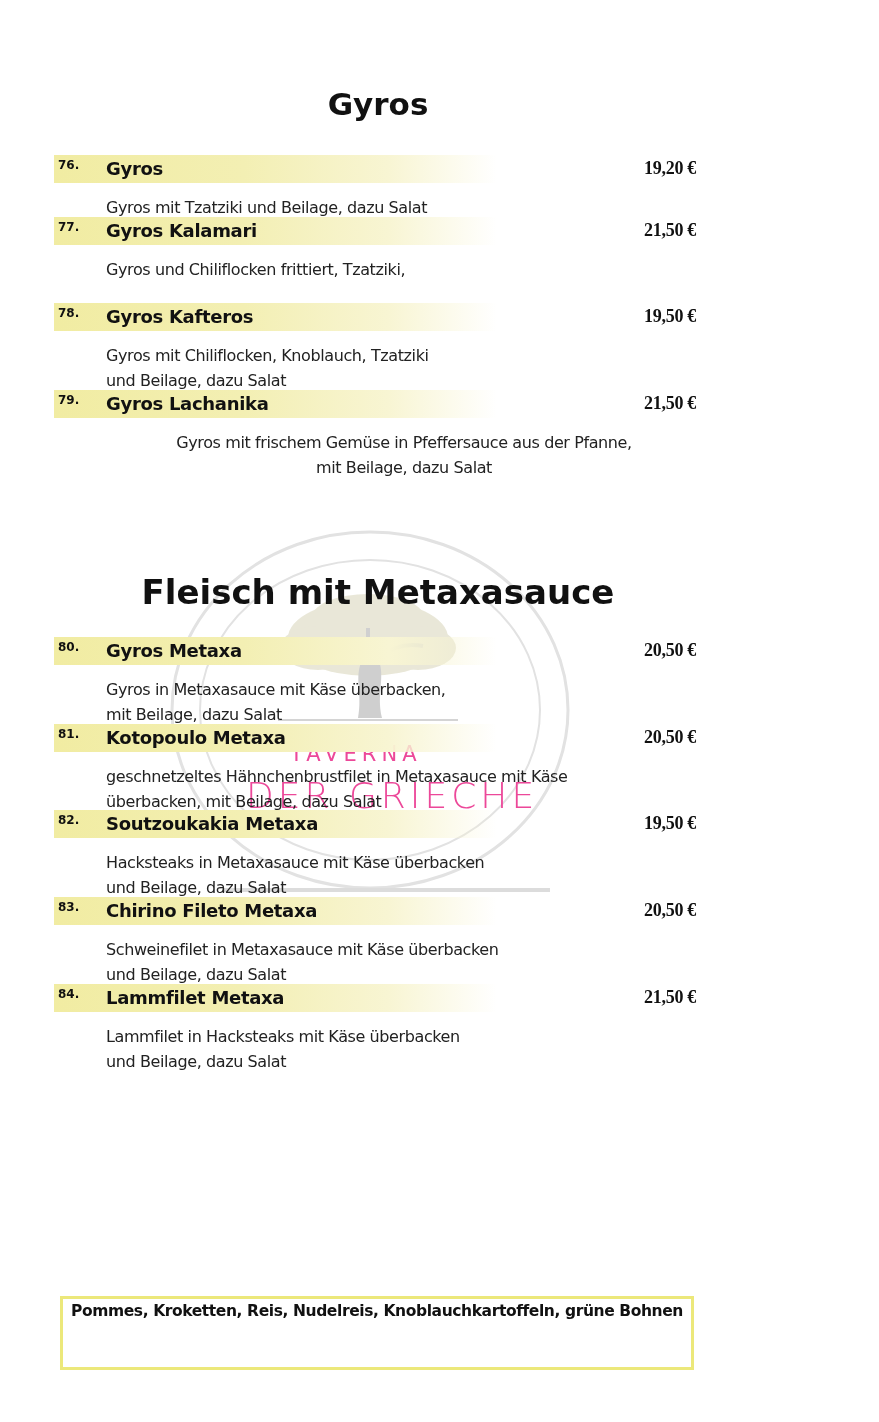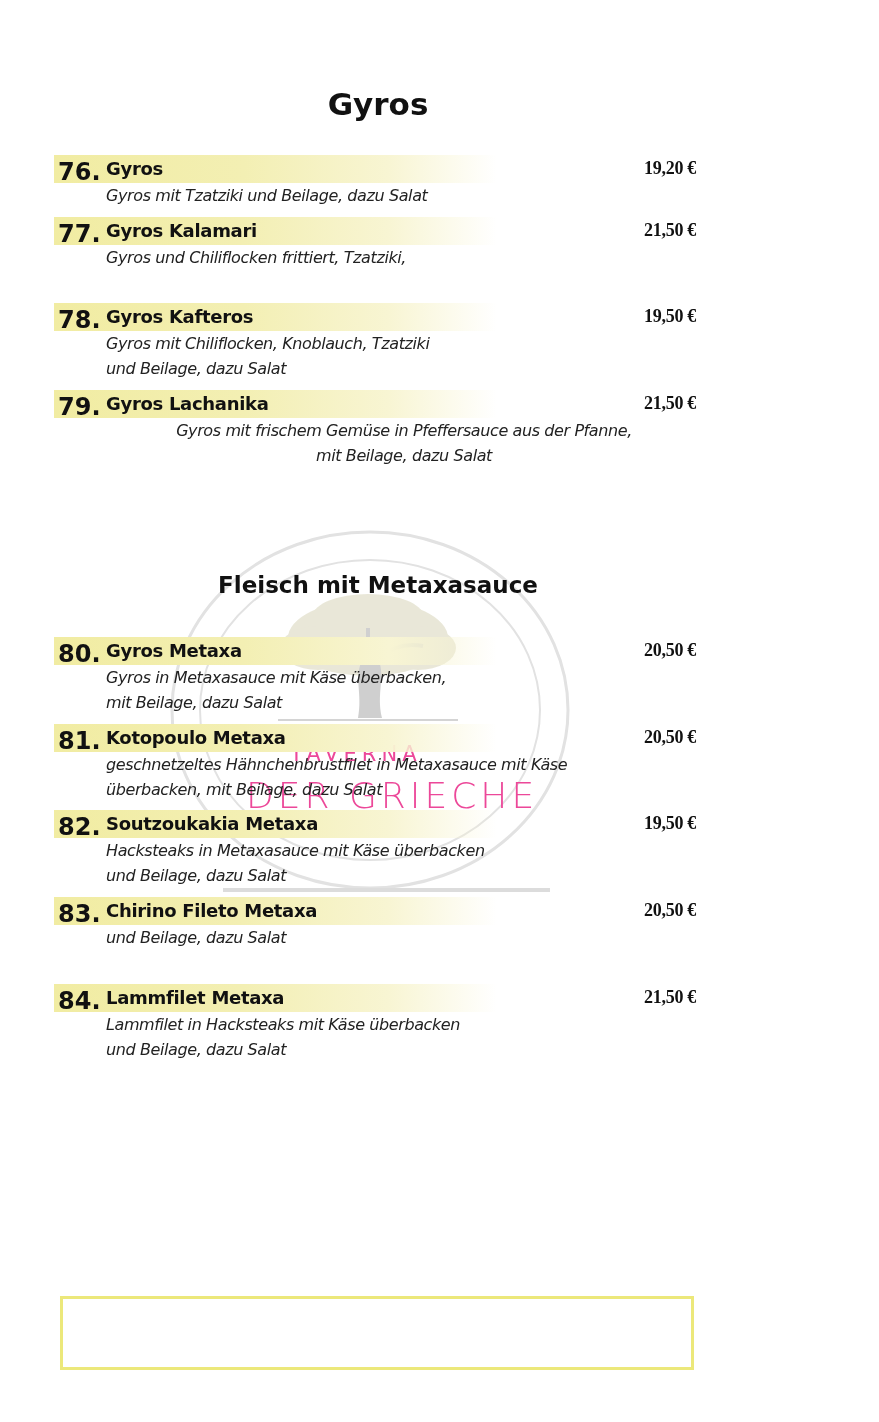--- a/index.html
+++ b/index.html
@@ -13,34 +13,34 @@
       font-family: "DejaVu Sans", sans-serif; font-weight: bold; color: #111;
       letter-spacing: 0px;
     }
     .item { position: absolute; left: 54px; width: 648px; }
     .item-head {
       position: relative; height: 28px;
       background: linear-gradient(to right, #f1eca2 0%, #f3efb3 35%, #f8f5d3 62%, rgba(255,255,255,0) 82%);
       width: 540px;
     }
     .item-num {
-      position: absolute; left: 4px; top: 3px; font-size: 24px; font-weight: bold;
+      position: absolute; left: 4px; top: 3px; font-size: 12px; font-weight: bold;
       font-family: "DejaVu Sans", sans-serif;
     }
     .item-name {
       position: absolute; left: 52px; top: 3px; font-size: 18px; font-weight: bold; white-space: nowrap;
       font-family: "DejaVu Sans", sans-serif; letter-spacing: -0.3px;
     }
     .item-price {
       position: absolute; right: 6px; top: 3px; font-size: 18px; font-weight: bold; white-space: nowrap;
       font-family: Liberation Serif, serif; letter-spacing: -0.3px;
     }
     .price-row { position: absolute; left: 0; top: 0; width: 648px; height: 28px; }
     .item-desc {
-      margin-left: 52px; margin-top: 0; font-style: italic; font-size: 16px; line-height: 25px;
+      margin-left: 52px; margin-top: 12px; font-size: 16px; line-height: 25px;
       font-family: "DejaVu Sans", sans-serif; color: #222; letter-spacing: -0.4px;
     }
     .footer-box {
       position: absolute; left: 60px; top: 1296px; width: 634px; height: 74px;
       border: 3px solid #ece87a; box-sizing: border-box; text-align: center;
     }
     .footer-title { font-size: 16px; font-weight: bold; margin-top: 12px; font-family: "DejaVu Sans", sans-serif; letter-spacing: -0.2px; }
     .footer-text { font-size: 15.5px; font-weight: bold; margin-top: 3px; font-family: "DejaVu Sans", sans-serif; letter-spacing: -0.4px; }
   </style>
 </head>
@@ -114,21 +114,21 @@
     <span class="item-num">79.</span>
     <span class="item-name">Gyros Lachanika</span>
     <span class="item-price">21,50 €</span>
   </div>
   <div class="item-desc">
     <div>Gyros mit frischem Gemüse in Pfeffersauce aus der Pfanne,</div>
     <div>mit Beilage, dazu Salat</div>
   </div>
 </div>
 
-<h1 class="section-title" style="top:572px;margin:0;font-size:23px;">Fleisch mit Metaxasauce</h1>
+<h1 class="section-title" style="top:572px;margin:0;font-size:34px;">Fleisch mit Metaxasauce</h1>
 
 <div class="item" style="top:637px;">
   <div class="item-head"></div>
   <div class="price-row">
     <span class="item-num">80.</span>
     <span class="item-name">Gyros Metaxa</span>
     <span class="item-price">20,50 €</span>
   </div>
   <div class="item-desc">
     <div>Gyros in Metaxasauce mit Käse überbacken,</div>
@@ -163,31 +163,33 @@
 </div>
 
 <div class="item" style="top:897px;">
   <div class="item-head"></div>
   <div class="price-row">
     <span class="item-num">83.</span>
     <span class="item-name">Chirino Fileto Metaxa</span>
     <span class="item-price">20,50 €</span>
   </div>
   <div class="item-desc">
+    <div>Schweinefilet in Metaxasauce mit Käse überbacken</div>
     <div>und Beilage, dazu Salat</div>
   </div>
 </div>
 
 <div class="item" style="top:984px;">
   <div class="item-head"></div>
   <div class="price-row">
     <span class="item-num">84.</span>
     <span class="item-name">Lammfilet Metaxa</span>
     <span class="item-price">21,50 €</span>
   </div>
   <div class="item-desc">
     <div>Lammfilet in Hacksteaks mit Käse überbacken</div>
     <div>und Beilage, dazu Salat</div>
   </div>
 </div>
 
 <div class="footer-box">
+  <div class="footer-text">Pommes, Kroketten, Reis, Nudelreis, Knoblauchkartoffeln, grüne Bohnen</div>
 </div>
 
 </body></html>

